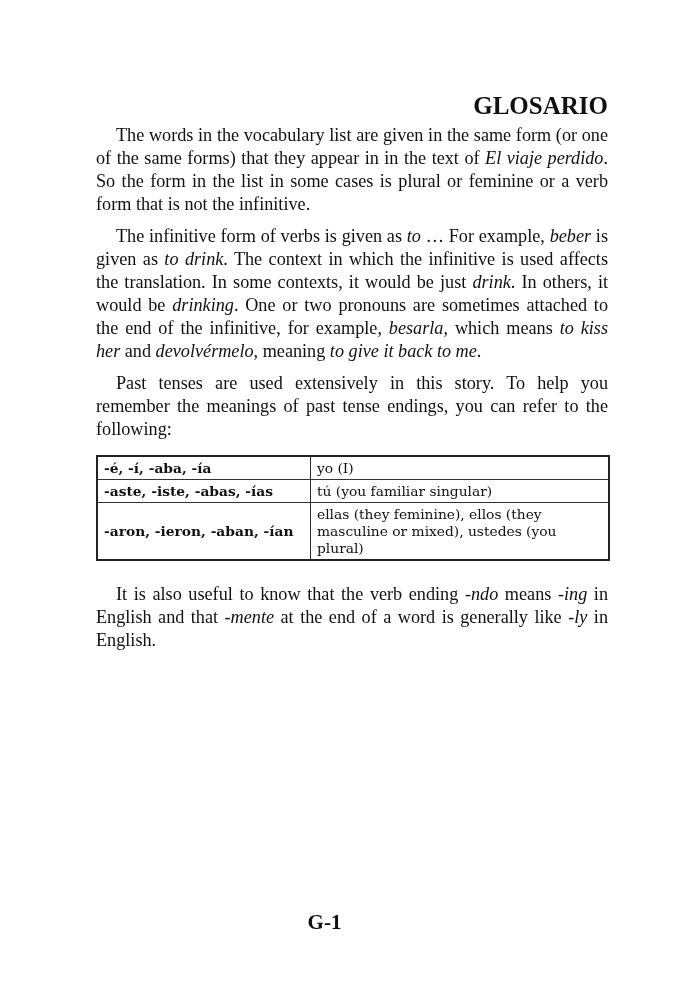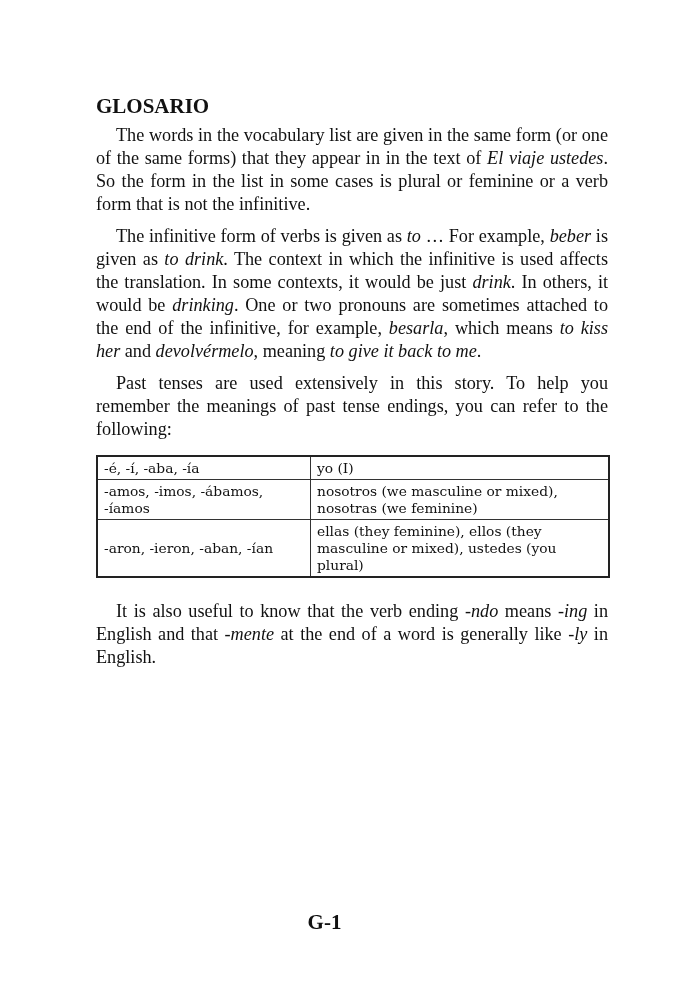--- a/index.html
+++ b/index.html
@@ -1,50 +1,50 @@
 <!DOCTYPE html>
 <html><head>
 <meta charset="utf-8">
 <style>
   html, body { margin: 0; padding: 0; background: #ffffff; }
   body { width: 692px; height: 1000px; position: relative; overflow: hidden; color: #111; }
   .page { position: absolute; left: 96px; top: 92px; width: 512px;
           font-family: "Liberation Serif", serif; font-size: 18.2px; line-height: 23px; }
-  h1 { margin: 0 0 4px 0; text-align: left; font-size: 21px; font-weight: bold; line-height: 28px; font-family: Liberation Serif, serif; }
+  h1 { margin: 0 0 4px 0; text-align: right; font-size: 25px; font-weight: bold; line-height: 28px; font-family: Liberation Serif, serif; }
   p { margin: 0 0 9px 0; text-align: justify; text-indent: 20px; }
   p.abbr-label { text-indent: 20px; text-align: left; margin-bottom: 8px; }
   p.abbr-text { padding-left: 20px; text-indent: 20px; text-align: justify; }
   i { font-style: italic; }
   table { border-collapse: collapse; width: 514px; margin: 14px 0 22px 0;
           border: 2px solid #222; font-family: "DejaVu Serif", serif; font-size: 13.8px; line-height: 17px; }
   td { border: 1px solid #333; padding: 3px 6px 2px 6px; vertical-align: middle; }
-  td.ending { width: 200px; font-weight: normal; }
+  td.ending { width: 200px; font-weight: bold; }
   td.meaning { text-align: left; }
   .page-number { position: absolute; left: 0; width: 649px; top: 910px; text-align: center;
                  font-family: "Liberation Serif", serif; font-weight: bold; font-size: 21px; }
 </style>
 </head>
 <body>
 
 <div class="page">
   <h1>GLOSARIO</h1>
 
-  <p>The words in the vocabulary list are given in the same form (or one of the same forms) that they appear in in the text of <i>El viaje ustedes</i>. So the form in the list in some cases is plural or feminine or a verb form that is not the infinitive.</p>
+  <p>The words in the vocabulary list are given in the same form (or one of the same forms) that they appear in in the text of <i>El viaje perdido</i>. So the form in the list in some cases is plural or feminine or a verb form that is not the infinitive.</p>
   <p>The infinitive form of verbs is given as <i>to</i> … For example, <i>beber</i> is given as <i>to drink</i>. The context in which the infinitive is used affects the translation. In some contexts, it would be just <i>drink</i>. In others, it would be <i>drinking</i>. One or two pronouns are sometimes attached to the end of the infinitive, for example, <i>besarla</i>, which means <i>to kiss her</i> and <i>devolvérmelo</i>, meaning <i>to give it back to me</i>.</p>
   <p>Past tenses are used extensively in this story. To help you remember the meanings of past tense endings, you can refer to the following:</p>
 
   <table>
     <tbody>
       <tr>
         <td class="ending">-é, -í, -aba, -ía</td>
         <td class="meaning">yo (I)</td>
       </tr>
       <tr>
-        <td class="ending">-amos, -imos, -ábamos, -íamos</td>
-        <td class="meaning">nosotros (we masculine or mixed), nosotras (we feminine)</td>
+        <td class="ending">-aste, -iste, -abas, -ías</td>
+        <td class="meaning">tú (you familiar singular)</td>
       </tr>
       <tr>
         <td class="ending">-aron, -ieron, -aban, -ían</td>
         <td class="meaning">ellas (they feminine), ellos (they masculine or mixed), ustedes (you plural)</td>
       </tr>
     </tbody>
   </table>
 
   <p>It is also useful to know that the verb ending <i>-ndo</i> means <i>-ing</i> in English and that <i>-mente</i> at the end of a word is generally like <i>-ly</i> in English.</p>
 </div>

